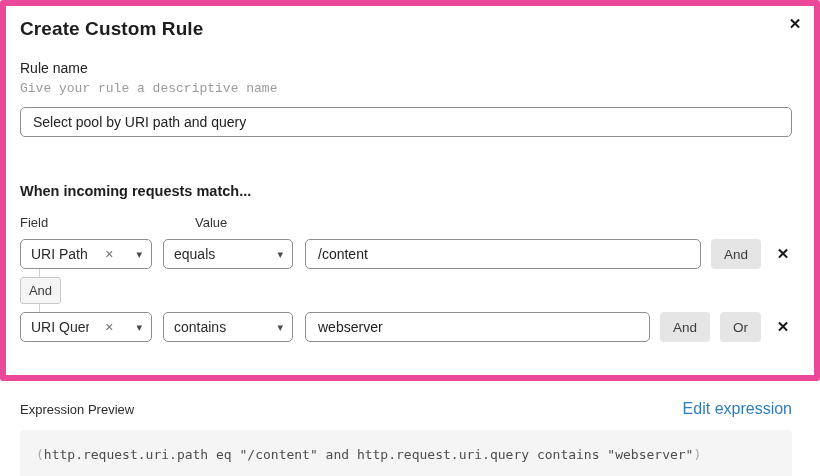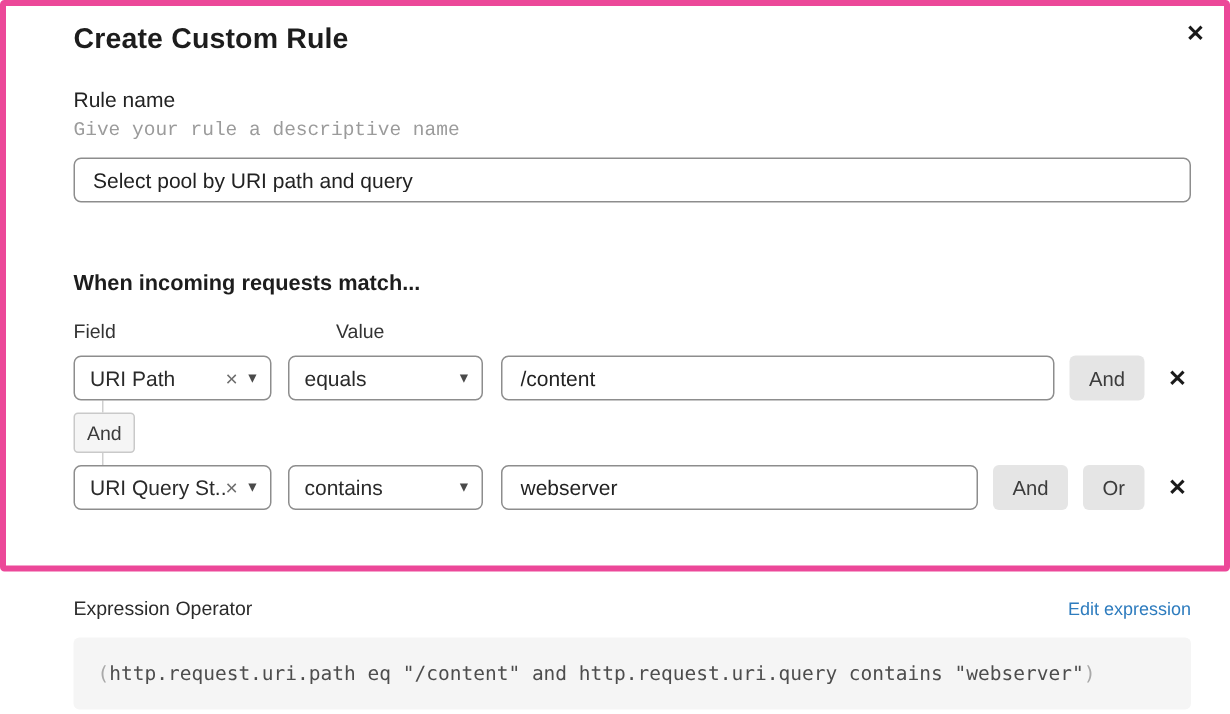--- a/index.html
+++ b/index.html
@@ -6,23 +6,22 @@
   html, body { background: #fff; }
   body {
     width: 820px; height: 476px;
     font-family: "Liberation Sans", sans-serif;
     color: #222;
   }
   .dialog {
     position: relative;
     width: 820px; height: 381px;
     background: #fff;
-    border: 4px solid #ec4899;
+    border: 6px solid #ec4899;
     border-radius: 3px;
-    padding-left: 31px;
   }
   .content { padding: 0 22px 0 14px; }
 
   
   .dialog-title {
     padding: 12px 40px 0 14px;
     font-size: 19px; font-weight: bold; color: #1d1d1d;
     letter-spacing: .1px;
   }
   .close-btn {
@@ -50,21 +49,21 @@
   .col-labels .c1 { width: 143px; }
   .col-labels .c2 { width: 142px; }
 
   .cond-row { display: flex; align-items: center; margin-top: 9px; }
   .dropdown {
     display: flex; align-items: center;
     height: 30px; padding: 0 9px 0 10px;
     border: 1px solid #8d8d8d; border-radius: 5px;
     background: #fff; cursor: pointer; flex: none;
   }
-  .dd-field { width: 132px; margin-right: 11px; }
+  .dd-field { width: 132px; margin-right: 11px; gap: 16px; }
   .dd-operator { width: 130px; margin-right: 12px; gap: 15px; }
   .dd-text { flex: 1; font-size: 14px; color: #2a2a2a; white-space: nowrap; overflow: hidden; }
   .dd-clear { font-size: 14px; color: #6e6e6e; margin-right: 7px; cursor: pointer; line-height: 1; }
   .dd-caret { font-size: 11px; color: #4a4a4a; line-height: 1; }
 
   .value-input {
     flex: 1; height: 30px; padding: 0 12px;
     border: 1px solid #8d8d8d; border-radius: 5px;
     font-family: "Liberation Sans", sans-serif;
     font-size: 14px; color: #222; outline: none; min-width: 0;
@@ -89,21 +88,21 @@
   .and-badge {
     width: 41px; height: 27px;
     display: flex; align-items: center; justify-content: center;
     background: #f5f5f5; border: 1px solid #c9c9c9; border-radius: 3px;
     font-size: 13px; color: #3c3c3c;
   }
 
   
   .expr-header { display: flex; align-items: baseline; justify-content: space-between; margin-top: 58px; }
   .expr-label { font-size: 13px; color: #2b2b2b; }
-  .expr-link { font-size: 12px; text-decoration: none; cursor: pointer; }
+  .expr-link { font-size: 16px; text-decoration: none; cursor: pointer; }
   .expr-box {
     margin-top: 12px; height: 48px;
     display: flex; align-items: center;
     padding: 0 16px;
     background: #f5f5f5; border-radius: 4px;
     font-family: "DejaVu Sans Mono", monospace;
     font-size: 13px; color: #4d4d4d;
     white-space: nowrap; overflow: hidden;
   }
   .expr-paren { color: #a9a9a9; }
@@ -160,21 +159,21 @@
         <span class="dd-text">contains</span>
         <span class="dd-caret">▾</span>
       </div>
       <input class="value-input" type="text" value="webserver" style="">
       <button class="logic-btn">And</button>
       <button class="logic-btn">Or</button>
       <button class="row-delete">✕</button>
     </div>
 
     <div class="expr-header">
-      <span class="expr-label">Expression Operator</span>
+      <span class="expr-label">Expression Preview</span>
       <a class="expr-link" id="edit-expr-link" style="color: rgb(46, 124, 190);">Edit expression</a>
     </div>
     <div class="expr-box">
       <span class="expr-paren">(</span>
         <span>http.request.uri.path eq "/content" and http.request.uri.query contains "webserver"</span>
         <span class="expr-paren">)</span>
     </div>
 
   </div>
 </div>

